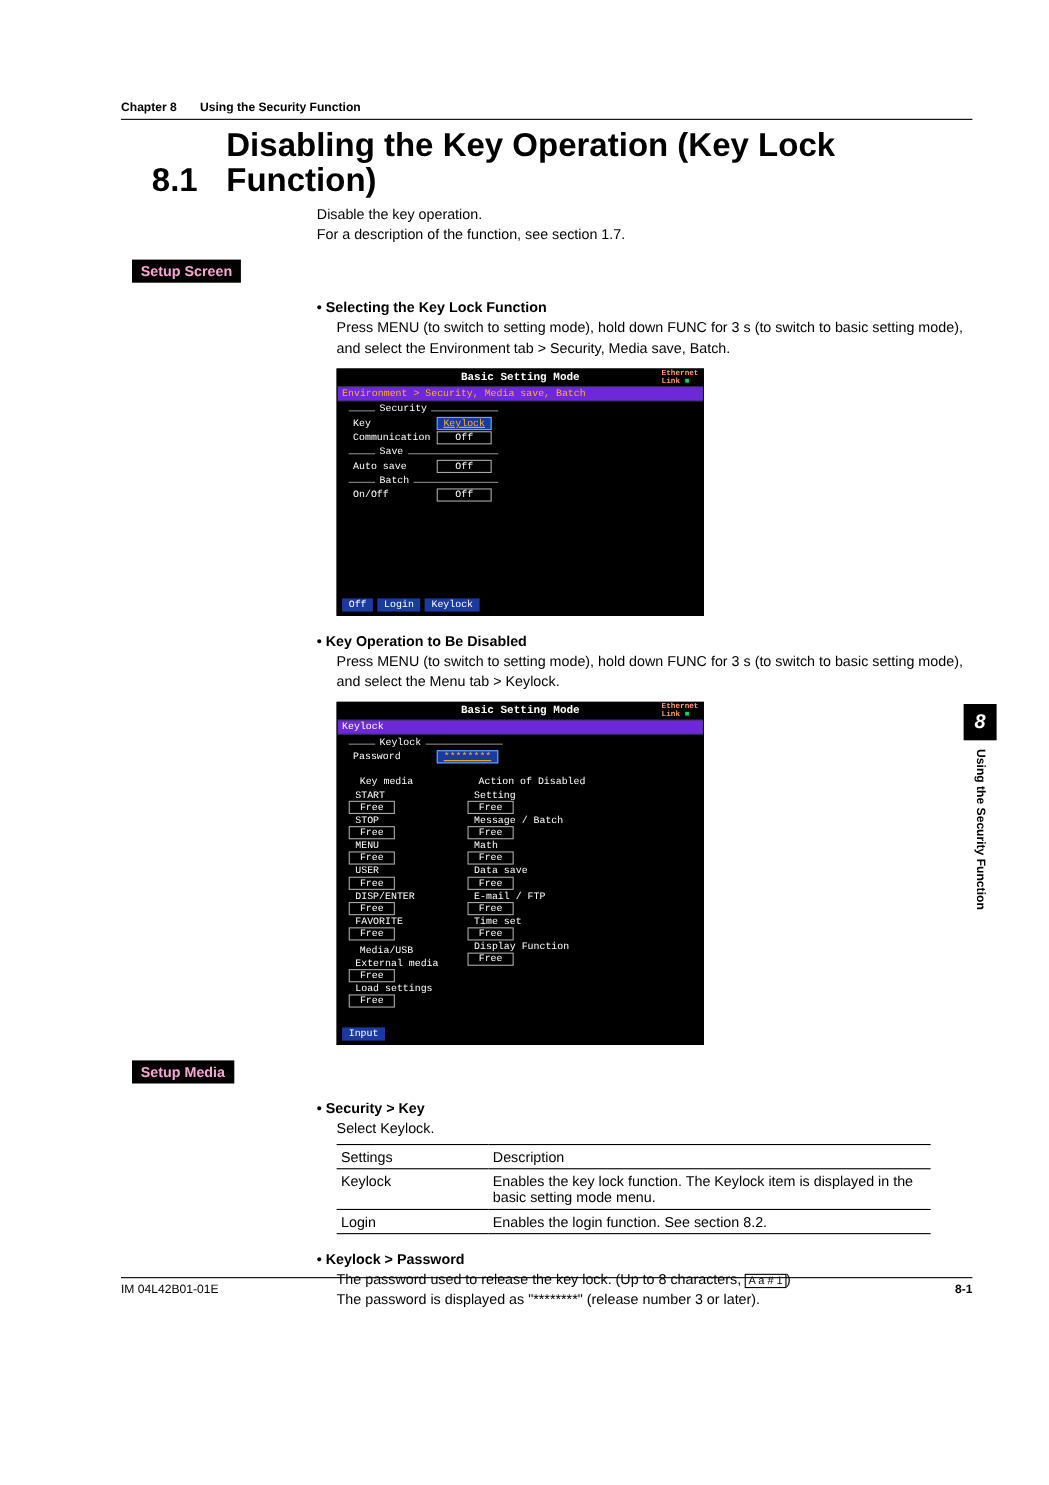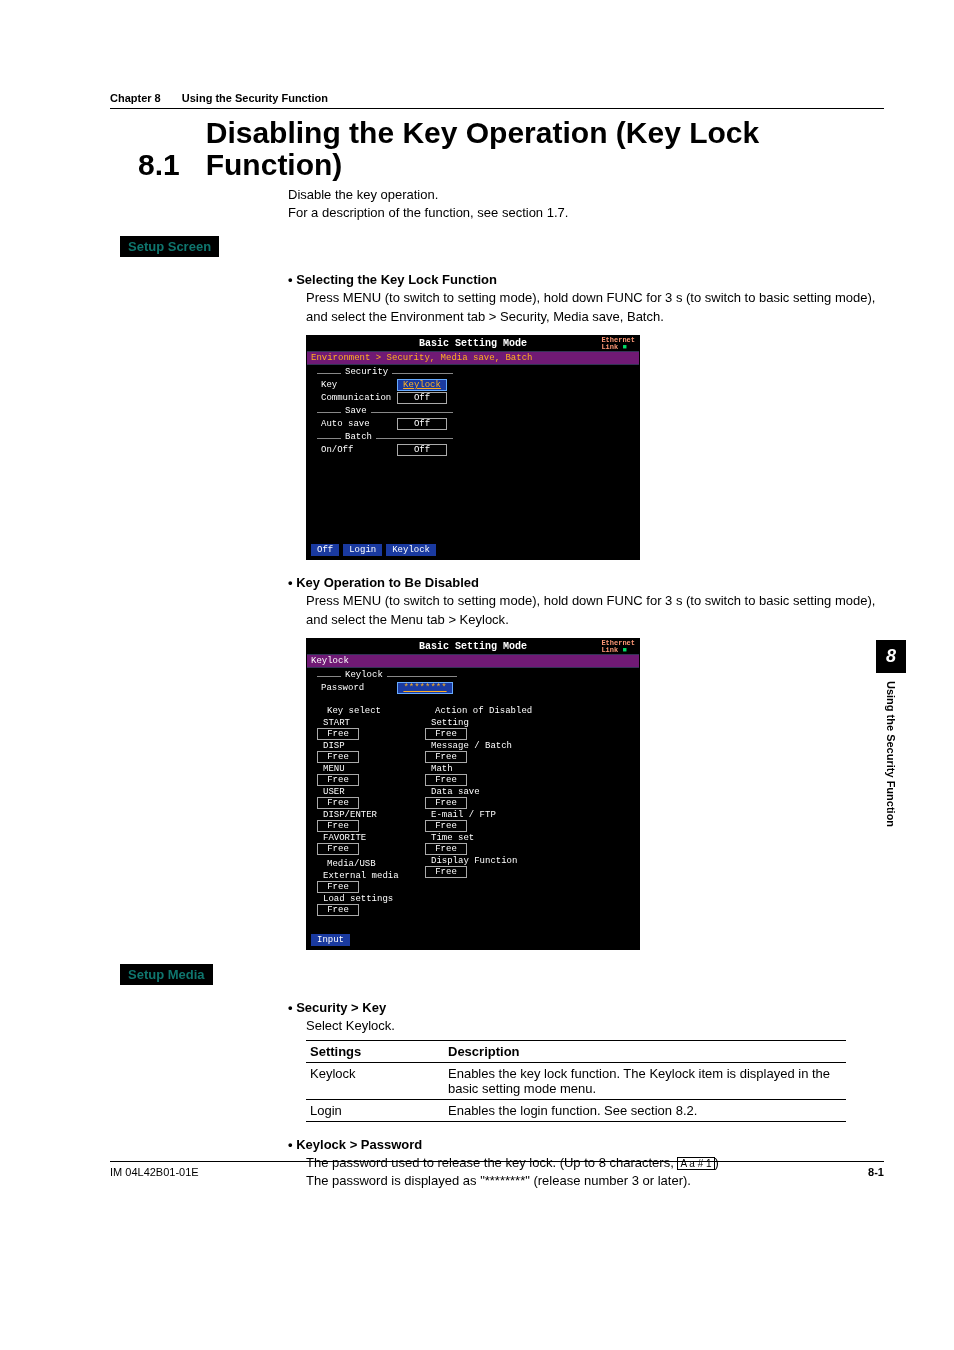--- a/index.html
+++ b/index.html
@@ -51,21 +51,21 @@
   }
   .body-block {
     margin-left: 178px;
     margin-top: 6px;
     line-height: 1.4;
   }
   .body-block .bold { font-weight: bold; }
   .heading-bar {
     display: inline-block;
     background: #000;
-    color: #0f766e;
+    color: #f9a8d4;
     font-weight: bold;
     font-size: 13px;
     padding: 3px 8px;
     margin-top: 14px;
     margin-left: 10px;
   }
   .bullet-row {
     margin-left: 178px;
     margin-top: 10px;
   }
@@ -106,21 +106,21 @@
     position: absolute;
     right: 4px;
     top: 1px;
     font-size: 7px;
     color: #f97;
     text-align: left;
     line-height: 1;
   }
   .ss-eth .sq { color:#0d6; }
   .ss-crumb {
-    background: #701a75;
+    background: #6d28d9;
     color: #ffb020;
     padding: 1px 4px;
     font-size: 9px;
     border-top: 1px solid #335;
     border-bottom: 1px solid #335;
   }
   .ss-body {
     background: #000;
     padding: 6px 10px 20px 10px;
     min-height: 150px;
@@ -192,21 +192,21 @@
   .ss2-subhead { padding-left: 10px; margin-top:4px; margin-bottom:2px; }
   .settings-table {
     margin-left: 196px;
     margin-top: 4px;
     border-collapse: collapse;
     width: 540px;
     font-size: 13px;
   }
   .settings-table th {
     text-align: left;
-    font-weight: bold;
+    font-weight: normal;
     border-top: 1px solid #000;
     border-bottom: 1px solid #000;
     padding: 3px 4px;
   }
   .settings-table td {
     padding: 3px 4px;
     vertical-align: top;
     border-bottom: 1px solid #000;
   }
   .settings-table .col1 { width: 130px; }
@@ -351,27 +351,27 @@
     <div class="ss2-body">
       <div class="ss-group" style="width:140px;">
         <div class="glabel">Keylock</div>
         <div class="ss-row">
           <div class="k">Password</div>
           <div class="vbox sel" style="width:50px;">********</div>
         </div>
       </div>
       <div class="ss2-cols">
         <div class="ss2-col">
-          <div class="ss2-subhead">Key select</div>
+          <div class="ss2-subhead">Key media</div>
           <div class="ss2-row">
               <div class="k">START</div>
               <div class="vbox">Free</div>
             </div>
           <div class="ss2-row">
-              <div class="k">DISP</div>
+              <div class="k">STOP</div>
               <div class="vbox">Free</div>
             </div>
           <div class="ss2-row">
               <div class="k">MENU</div>
               <div class="vbox">Free</div>
             </div>
           <div class="ss2-row">
               <div class="k">USER</div>
               <div class="vbox">Free</div>
             </div>

